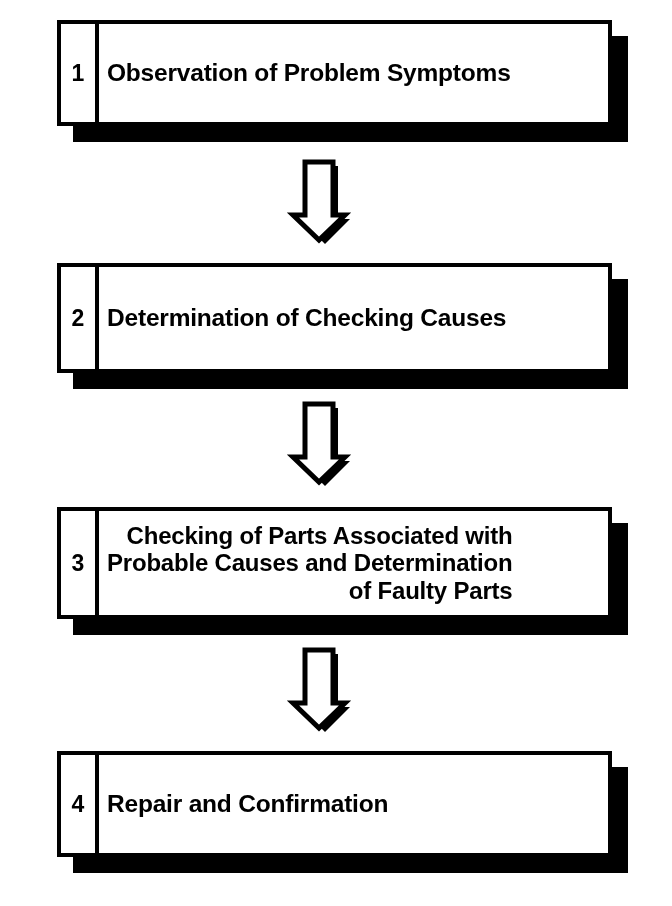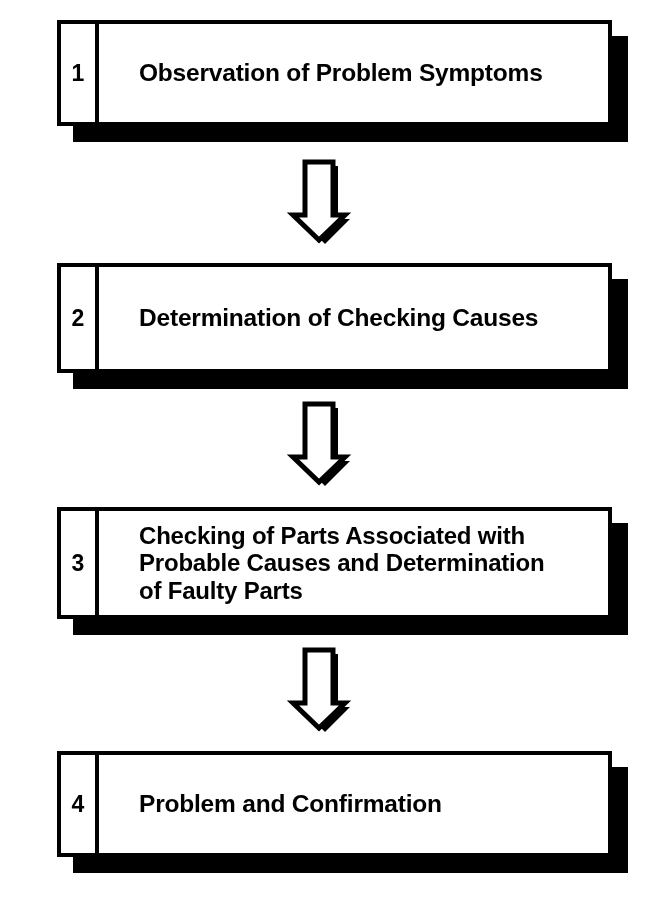--- a/index.html
+++ b/index.html
@@ -69,39 +69,38 @@
     line-height: 1;
     letter-spacing: 0px;
   }
 
   .step-label-cell {
     flex: 1 1 auto;
     display: flex;
     align-items: center;
     padding-left: 8px;
     box-sizing: border-box;
-    margin-left: 32px;
   }
 
   .step-label {
     font-size: 24.5px;
     font-weight: bold;
     color: #000000;
     line-height: 1.16;
     letter-spacing: -0.2px;
     white-space: pre-line;
   }
 
   
   #step-1 { top: 20px;  height: 106px; }
   #step-2 { top: 263px; height: 110px; }
   #step-3 { top: 507px; height: 112px; }
   #step-4 { top: 751px; height: 106px; }
 
-  #step-3 .step-label { font-size: 24px; line-height: 1.13; }
+  #step-3 .step-label { font-size: 24px; line-height: 1.13; text-align: right; }
 
   
   .arrow {
     position: absolute;
     left: 285px;
     width: 72px;
     height: 86px;
   }
   #arrow-1 { top: 158px; }
   #arrow-2 { top: 400px; }
@@ -173,18 +172,18 @@
     </svg>
   </div>
 
   <div class="step" id="step-4">
     <div class="step-shadow"></div>
     <div class="step-body">
       <div class="step-number-cell">
         <span class="step-number">4</span>
       </div>
       <div class="step-label-cell">
-        <span class="step-label">Problem and Confirmation</span>
+        <span class="step-label">Repair and Confirmation</span>
       </div>
     </div>
   </div>
 
 </div>
 
 </body></html>

